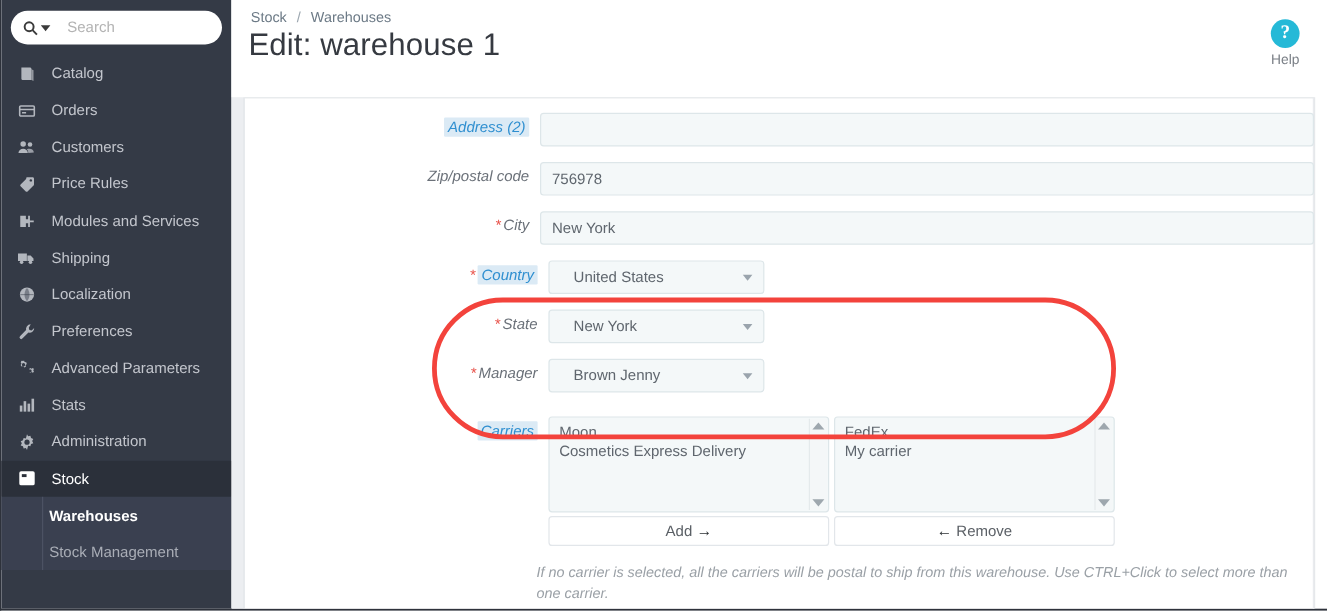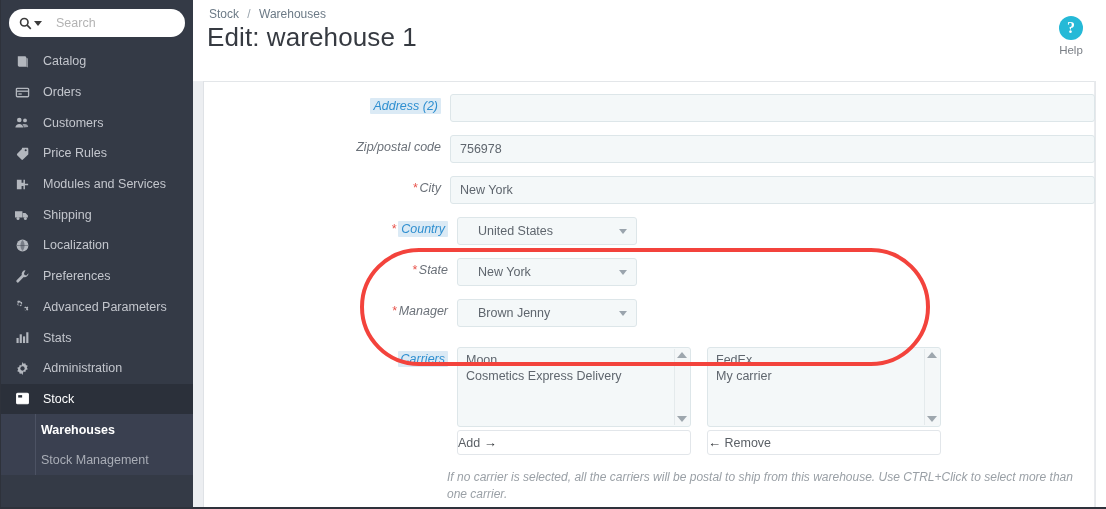--- a/index.html
+++ b/index.html
@@ -184,21 +184,21 @@
   }
   .sel .scaret {
     position: absolute; right: 9px; top: 11px;
     width: 0; height: 0;
     border-left: 4px solid transparent;
     border-right: 4px solid transparent;
     border-top: 5px solid #9aa4ad;
   }
 
   
-  .dual { display: flex; gap: 16px; }
+  .dual { display: flex; gap: 4px; }
   .dualcol { width: 234px; }
   .listbox {
     height: 80px;
     background: #f4f8f9;
     border: 1px solid #dde6e9;
     border-radius: 3px;
     position: relative;
     padding: 5px 0 0 8px;
     overflow: hidden;
   }
@@ -222,21 +222,21 @@
     border-left: 5px solid transparent; border-right: 5px solid transparent;
     border-bottom: 6px solid #9ea7ae; }
   .arrD { width: 0; height: 0;
     border-left: 5px solid transparent; border-right: 5px solid transparent;
     border-top: 6px solid #9ea7ae; }
   .dbtn {
     height: 25px; margin-top: 3px;
     background: #ffffff;
     border: 1px solid #e2e6ea;
     border-radius: 3px;
-    display: flex; align-items: center; 
+    display: flex; align-items: center; justify-content: center;
     font-size: 12.5px; color: #5b6066;
     cursor: pointer;
   }
   .dbtn .gl { font-size: 13px; color: #2b2f33; font-weight: bold; }
   .hint {
     font-size: 12px; color: #9aa0a6;
     font-style: italic;
     width: 648px;
     line-height: 17px;
   }

